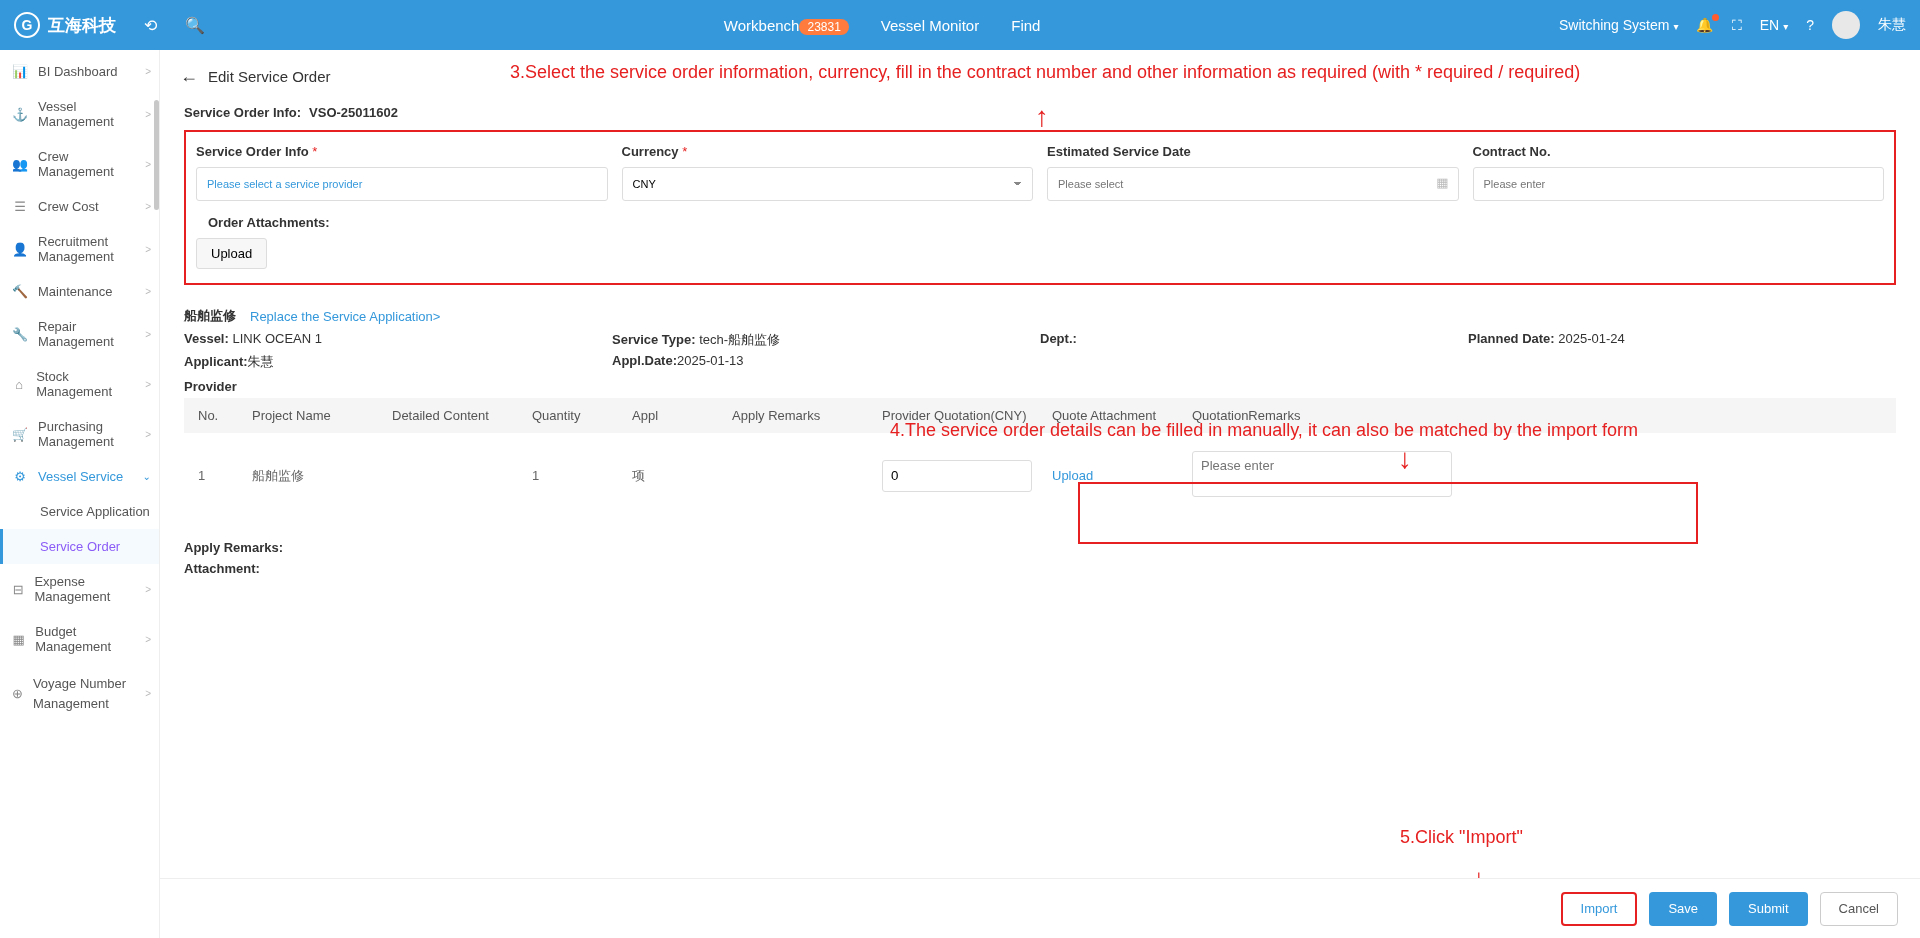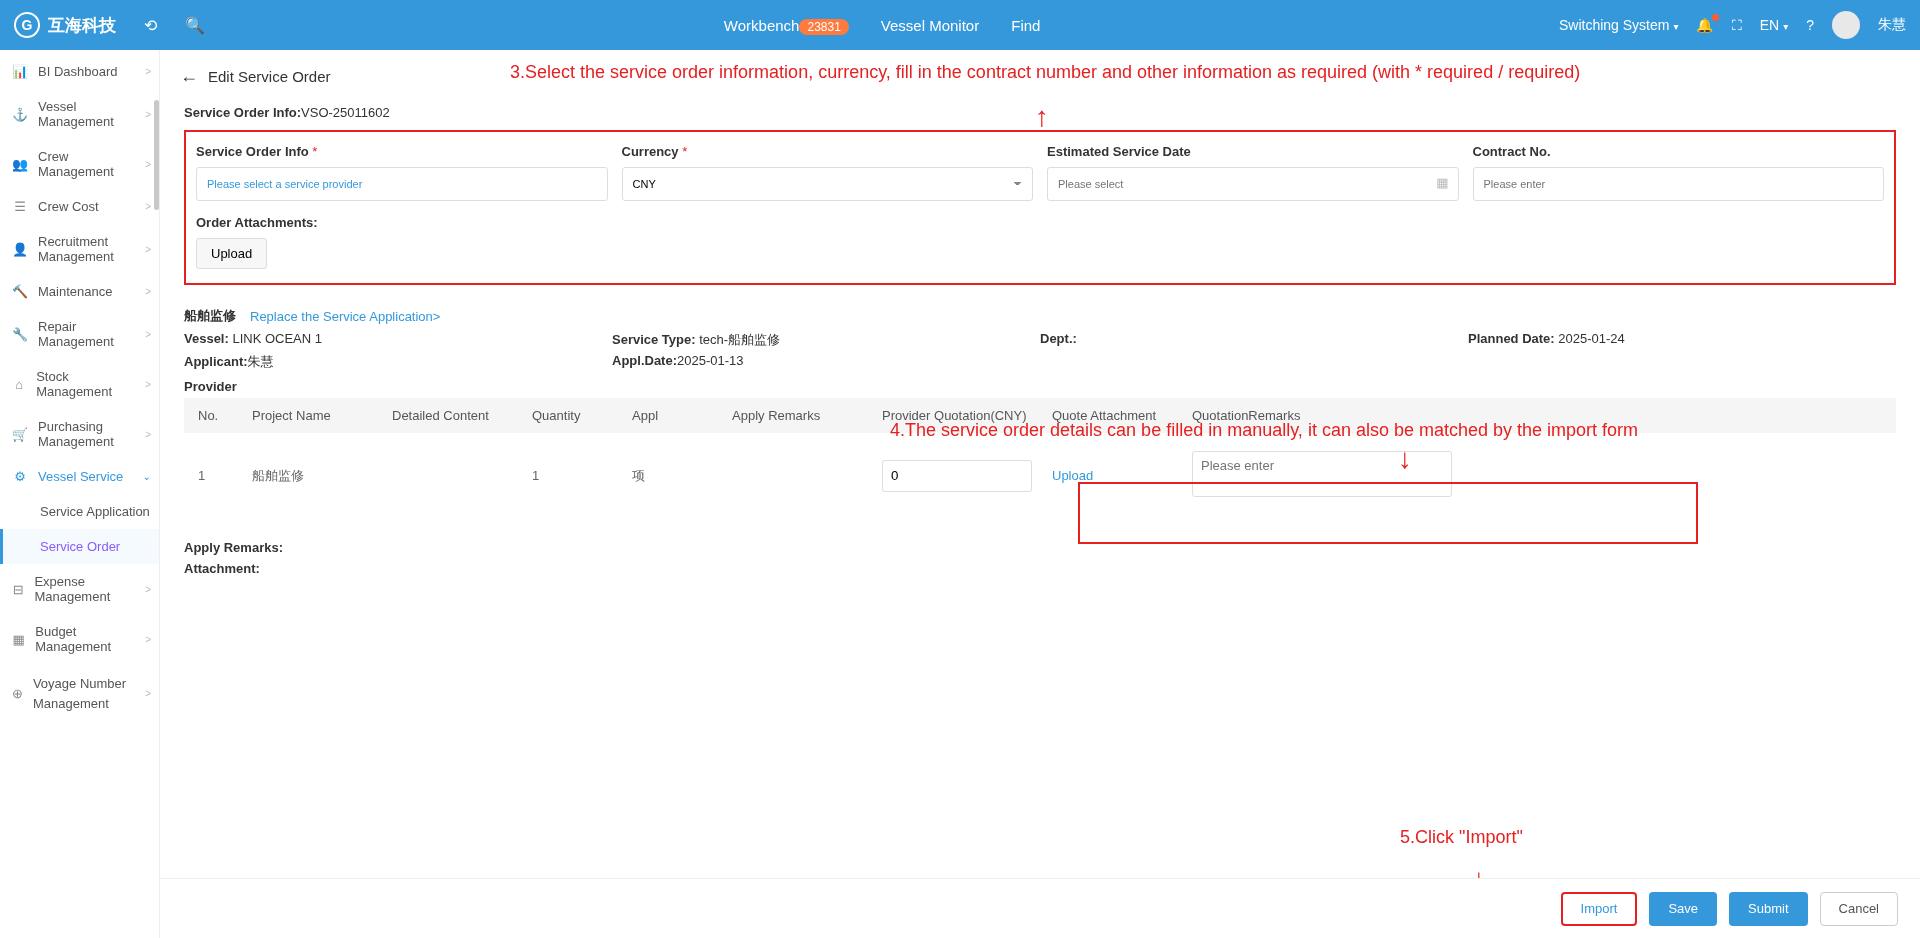--- a/index.html
+++ b/index.html
@@ -38,33 +38,33 @@
 .back-arrow { font-size: 18px; cursor: pointer; }
 .page-title { font-size: 15px; }
 .annot { color: #e62020; font-size: 18px; }
 .annot3 { position: absolute; left: 350px; top: 12px; }
 .arrow-up { color: #e62020; font-size: 28px; line-height: 0.5; }
 .arrow3 { position: absolute; left: 875px; top: 60px; }
 .arrow4 { position: absolute; left: 1238px; top: 402px; }
 
 .content { padding: 8px 24px 80px; }
 .order-no { font-weight: 700; font-size: 13px; margin-bottom: 10px; }
-.order-no .val { font-weight: 400; }
+.order-no .val { font-weight: 700; margin-left: 8px; }
 
 .redbox { border: 2px solid #e62020; padding: 12px 10px 14px; }
 .form-row { display: grid; grid-template-columns: 1fr 1fr 1fr 1fr; gap: 14px; }
 .form-field label { font-weight: 700; font-size: 13px; display: block; margin-bottom: 8px; }
 .req { color: #e62020; font-weight: 400; }
 .ctrl { width: 100%; height: 34px; border: 1px solid #ddd; border-radius: 3px; padding: 0 10px; font-size: 11px; background: #fff; }
 .ctrl.link-ph::placeholder { color: #3498db; }
 select.ctrl { appearance: none; -webkit-appearance: none; background-image: linear-gradient(45deg, transparent 50%, #888 50%), linear-gradient(135deg, #888 50%, transparent 50%); background-position: calc(100% - 14px) 14px, calc(100% - 10px) 14px; background-size: 4px 4px, 4px 4px; background-repeat: no-repeat; padding-right: 26px; }
 .date-ctrl { position: relative; }
 .date-ctrl .cal { position: absolute; right: 10px; top: 8px; color: #bbb; pointer-events: none; }
 
-.attach-lbl { font-weight: 700; margin: 14px 0 8px; }
+.attach-lbl { font-weight: 700; margin: 14px 12px 8px; }
 .upload-btn { border: 1px solid #ddd; background: #f7f7f7; padding: 7px 14px; border-radius: 3px; cursor: pointer; font-size: 13px; }
 
 .sec-row { display: flex; align-items: center; gap: 14px; margin-top: 22px; margin-bottom: 6px; }
 .sec-row .zh { font-weight: 700; }
 .sec-row .replace { color: #3498db; cursor: pointer; font-size: 13px; }
 
 .annot4 { position: absolute; left: 730px; top: 370px; color: #e62020; font-size: 18px; }
 
 .meta-grid { display: grid; grid-template-columns: 1fr 1fr 1fr 1fr; row-gap: 4px; margin-bottom: 8px; }
 .meta-grid div { font-size: 13px; }

